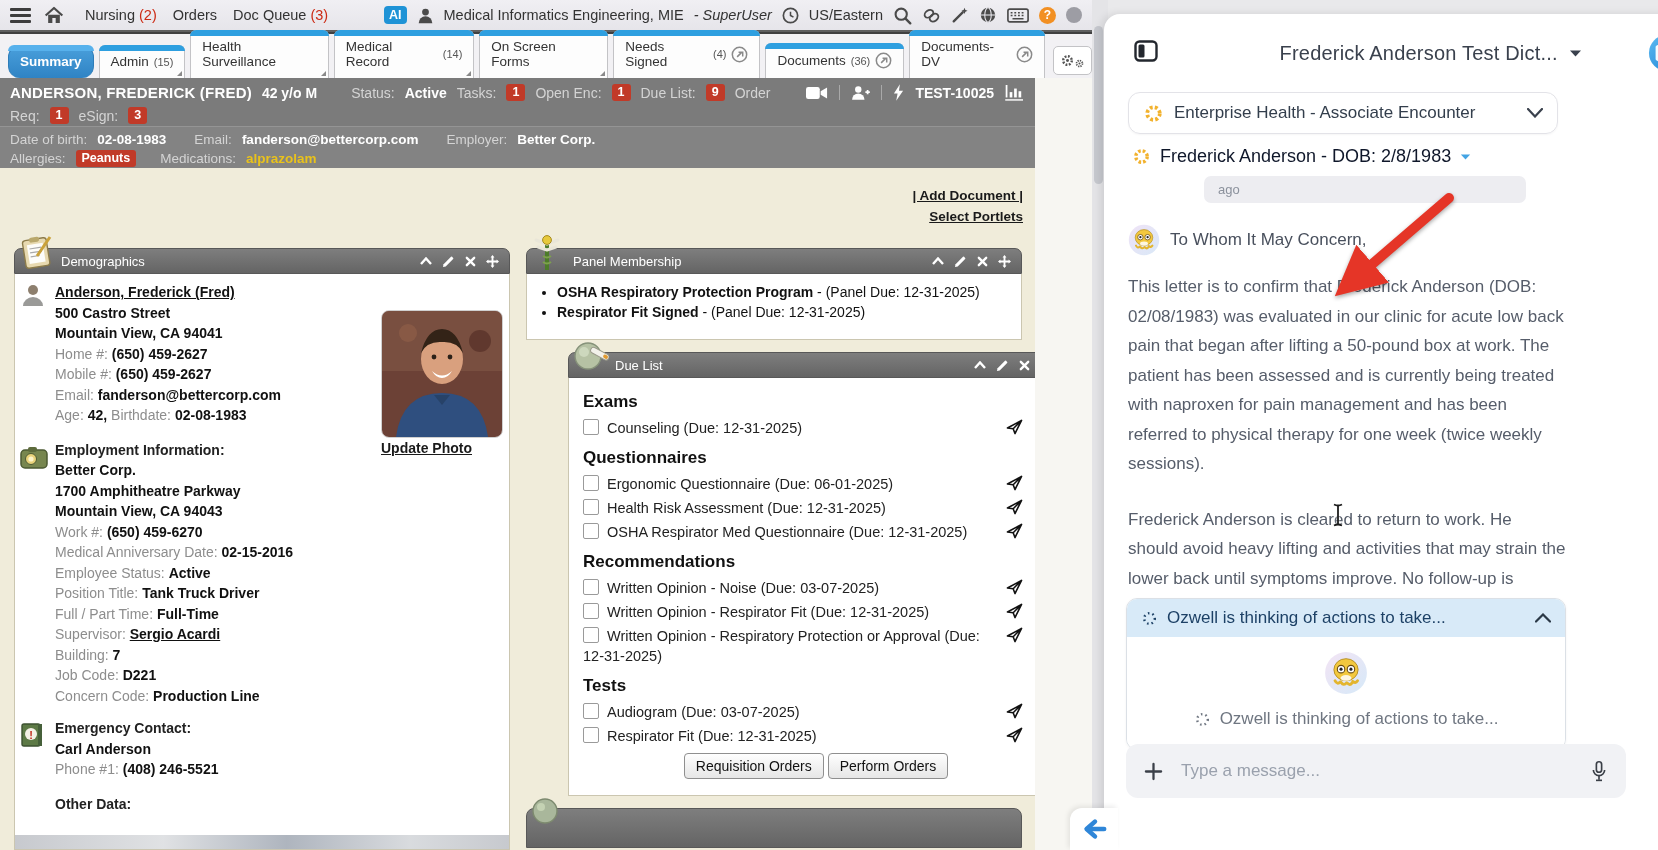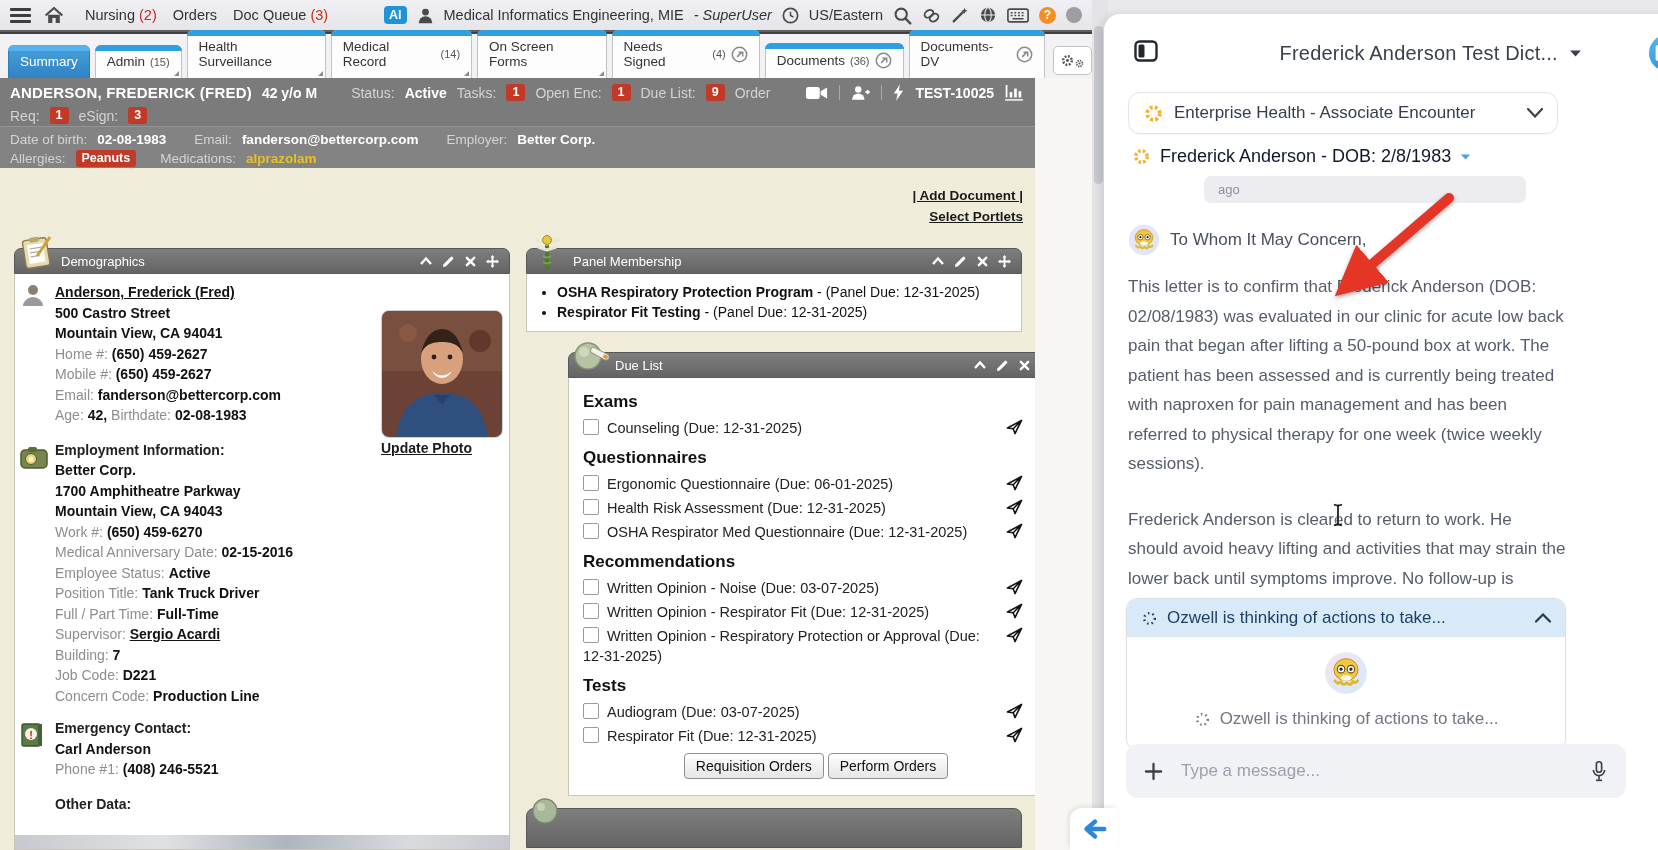--- a/index.html
+++ b/index.html
@@ -25,21 +25,21 @@
     display:flex;align-items:center;justify-content:center;}
   .circle-gray{width:16px;height:16px;border-radius:50%;background:#9d9da4;}
 
   
   .tabbar{position:absolute;left:0;top:34px;width:1092px;height:44px;background:#f2f1f4;display:flex;
     align-items:flex-end;padding:0 0 0 8px;box-sizing:border-box;gap:5px;}
   .tab{position:relative;background:#fdfdfd;border:1px solid #c3c3c6;border-bottom:none;border-radius:6px 6px 0 0;
     padding:8px 11px 9px;font-size:13.5px;color:#333;display:flex;align-items:center;gap:5px;cursor:pointer;}
   .tab::before{content:"";position:absolute;left:-1px;right:-1px;top:-1px;height:6px;background:#2e9fe0;border-radius:6px 6px 0 0;}
   .tab .cnt{font-size:11px;color:#555;}
-  .tab.active{background:linear-gradient(#4aa0dc,#2f83c4);color:#fff;font-weight:normal;border-color:#2e7cb8;}
+  .tab.active{background:linear-gradient(#4aa0dc,#2f83c4);color:#fff;font-weight:bold;border-color:#2e7cb8;border-radius:12px;}
   .tab.active::before{background:#57b1ec;}
   .tab.caret::after{content:"";position:absolute;right:2px;bottom:2px;border-left:5px solid transparent;border-bottom:5px solid #8a8a8a;}
   .ext{width:17px;height:17px;flex:0 0 auto;}
   .cogbtn{background:#fff;border:1px solid #c3c3c6;border-radius:5px;padding:6px 7px;margin-left:3px;display:flex;gap:1px;align-items:center;cursor:pointer;margin-bottom:3px;}
 
   
   .phead{position:absolute;left:0;top:78px;width:1035px;height:48px;background:#7b7b7b;color:#fff;
     box-sizing:border-box;padding:3px 10px 0;}
   .phead-row{display:flex;align-items:center;gap:10px;height:23px;font-size:14px;}
   .pname{font-weight:bold;font-size:15px;letter-spacing:.2px;}
@@ -76,21 +76,21 @@
   .val{color:#111;font-weight:bold;}
   .dlink{color:#111;font-weight:bold;text-decoration:underline;cursor:pointer;}
   .dsec{margin-top:12px;font-weight:bold;color:#222;line-height:20.5px;}
   .side-ico{position:absolute;left:5px;}
   .photo{position:absolute;left:366px;top:36px;width:120px;height:126px;border-radius:8px;overflow:hidden;border:1px solid #d0d0d0;}
   .updlink{position:absolute;left:366px;top:166px;font-weight:bold;text-decoration:underline;cursor:pointer;}
   .demo-strip{position:absolute;left:0;bottom:0;width:100%;height:14px;
     background:linear-gradient(90deg,#b9bcc2,#d8dadd 30%,#9aa2ae 55%,#cfd2d6 80%,#b9bcc2);opacity:.8;}
 
   .p-panel{left:526px;top:80px;width:496px;height:92px;}
-  .p-panel .pbody{height:58px;padding:6px 8px;}
+  .p-panel .pbody{height:66px;padding:6px 8px;}
   .p-panel ul{margin:2px 0 0 0;padding-left:22px;}
   .p-panel li{font-size:14px;line-height:20px;color:#111;}
   .bold{font-weight:bold;}
 
   .p-due{left:526px;top:184px;width:496px;height:444px;padding-left:42px;}
   .p-due .pbody{height:418px;padding:6px 14px 0;display:flex;flex-direction:column;}
   .dl-h{font-size:17px;font-weight:bold;color:#111;margin:8px 0 4px;}
   .dl-row{position:relative;padding:2px 64px 2px 0;font-size:14.5px;color:#222;line-height:20px;}
   .cb{display:inline-block;width:14px;height:14px;border:1.5px solid #9a9a9a;border-radius:2px;background:#fff;
     vertical-align:-2px;margin-right:8px;cursor:pointer;}
@@ -494,21 +494,21 @@
                 <svg width="13" height="13" viewBox="0 0 14 14">
                   <path d="M7 2 V12 M2 7 H12" stroke="#fff" stroke-width="2"></path>
                   <path d="M7 0 l2.1 2.6 h-4.2z M7 14 l2.1-2.6 h-4.2z M0 7 l2.6-2.1 v4.2z M14 7 l-2.6-2.1 v4.2z" fill="#fff"></path>
                 </svg>
               </span>
           </span>
         </div>
         <div class="pbody">
           <ul>
             <li><span class="bold">OSHA Respiratory Protection Program</span><span> - (Panel Due: 12-31-2025)</span></li>
-            <li><span class="bold">Respirator Fit Testing</span><span> - (Panel Due: 12-31-2025)</span></li>
+            <li><span class="bold">Respirator Fit Signed</span><span> - (Panel Due: 12-31-2025)</span></li>
           </ul>
         </div>
       </div>
 
       <div class="portlet p-due">
         <div class="phd">
           <span class="corner-ico">
             <svg width="38" height="36" viewBox="0 0 38 36">
                 <circle cx="17" cy="18" r="13" fill="#b6c2a4" stroke="#86927a" stroke-width="1.4"></circle>
                 <circle cx="13" cy="14" r="5" fill="#cdd8bd"></circle>

